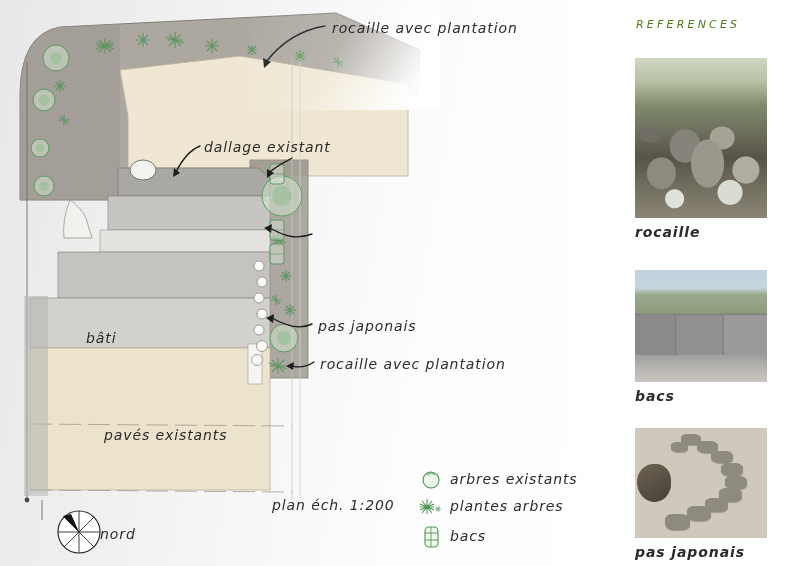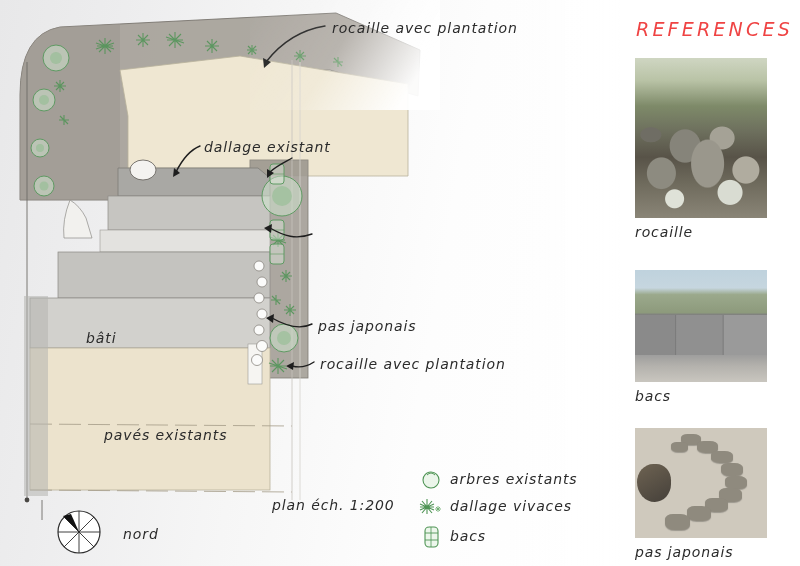--- a/index.html
+++ b/index.html
@@ -20,24 +20,24 @@
     font-size:14px;color:#2b2b2b;letter-spacing:.9px;
     font-style:italic;white-space:nowrap;
   }
   .label{position:absolute;}
   
   #plansvg{position:absolute;left:0;top:0;}
   
   #refs{position:absolute;left:620px;top:0;width:180px;height:566px;}
   #refs-title{
     position:absolute;left:16px;top:18px;
-    font-family:"DejaVu Sans",sans-serif;font-size:19px;
-    letter-spacing:3.2px;color:#ef4444;font-style:italic;
-  }
-  .refitem{position:absolute;left:15px;width:122px;}
+    font-family:"DejaVu Sans",sans-serif;font-size:11px;
+    letter-spacing:3.2px;color:#4d7c0f;font-style:italic;
+  }
+  .refitem{position:absolute;left:15px;width:122px;font-weight:bold;}
   .refphoto{width:132px;position:relative;overflow:hidden;box-shadow:0 0 0 0 #fff;}
   .refcap{margin-top:6px;}
   
   .ph-rocaille{height:160px;background:
      radial-gradient(circle at 30% 88%, #dfe2d8 0 9px, transparent 10px),
      radial-gradient(circle at 72% 84%, #d9dcd2 0 12px, transparent 13px),
      radial-gradient(ellipse at 20% 72%, #8d8b80 0 14px, transparent 15px),
      radial-gradient(ellipse at 55% 66%, #9a978c 0 16px, transparent 17px),
      radial-gradient(ellipse at 84% 70%, #b0ac9f 0 13px, transparent 14px),
      radial-gradient(ellipse at 38% 55%, #86847a 0 15px, transparent 16px),
@@ -248,40 +248,40 @@
   <div class="label hand" style="left:104px;top:427px;">pavés existants</div>
 
   <svg id="compass" width="48" height="48" viewBox="0 0 48 48">
     <circle cx="24" cy="24" r="21" fill="#ffffff" stroke="#2b2b2b" stroke-width="1.2"></circle>
     <line x1="3" y1="24" x2="45" y2="24" stroke="#2b2b2b" stroke-width="0.9"></line>
     <line x1="24" y1="3" x2="24" y2="45" stroke="#2b2b2b" stroke-width="0.9"></line>
     <line x1="9" y1="9" x2="39" y2="39" stroke="#2b2b2b" stroke-width="0.9"></line>
     <line x1="39" y1="9" x2="9" y2="39" stroke="#2b2b2b" stroke-width="0.9"></line>
     <path d="M24,24 L8,8 L16,6 Z" fill="#111111"></path>
   </svg>
-  <div class="label hand" style="left:100px;top:526px;padding-left:23px;">nord</div>
+  <div class="label hand" style="left:100px;top:526px;">nord</div>
   <div class="label hand" style="left:272px;top:497px;">plan éch. 1:200</div>
 
   <div>
 
     <svg style="position:absolute;left:420px;top:470px;" width="22" height="20" viewBox="0 0 22 20">
       <circle cx="11" cy="10" r="8" fill="#dff0dd" fill-opacity=".6" stroke="#4f9455" stroke-width="1.1"></circle>
       <path d="M7,5 Q11,1 15,5" fill="none" stroke="#4f9455" stroke-width="1"></path>
     </svg>
     <div class="label hand" style="left:450px;top:471px;">arbres existants</div>
 
     <svg style="position:absolute;left:418px;top:497px;" width="26" height="20" viewBox="0 0 26 20">
       <g stroke="#4f9455" stroke-width="1.1" fill="none">
         <path d="M9,2 L9,17 M2,10 L16,10 M4,4 L14,16 M14,4 L4,16 M2,7 L16,13 M2,13 L16,7"></path>
       </g>
       <g stroke="#6fae72" stroke-width="0.9" fill="none">
         <path d="M20,9 L20,15 M17,12 L23,12 M18,10 L22,14 M22,10 L18,14"></path>
       </g>
     </svg>
-    <div class="label hand" style="left:450px;top:498px;">dallage vivaces</div>
+    <div class="label hand" style="left:450px;top:498px;">plantes arbres</div>
 
     <svg style="position:absolute;left:420px;top:524px;" width="22" height="26" viewBox="0 0 22 26">
       <rect x="5" y="3" width="13" height="20" rx="4" fill="#dff0dd" fill-opacity=".55" stroke="#4f9455" stroke-width="1.1"></rect>
       <line x1="5" y1="9" x2="18" y2="9" stroke="#4f9455" stroke-width="0.9"></line>
       <line x1="5" y1="16" x2="18" y2="16" stroke="#4f9455" stroke-width="0.9"></line>
       <line x1="11" y1="3" x2="11" y2="23" stroke="#4f9455" stroke-width="0.8"></line>
     </svg>
     <div class="label hand" style="left:450px;top:528px;">bacs</div>
   </div>
 

